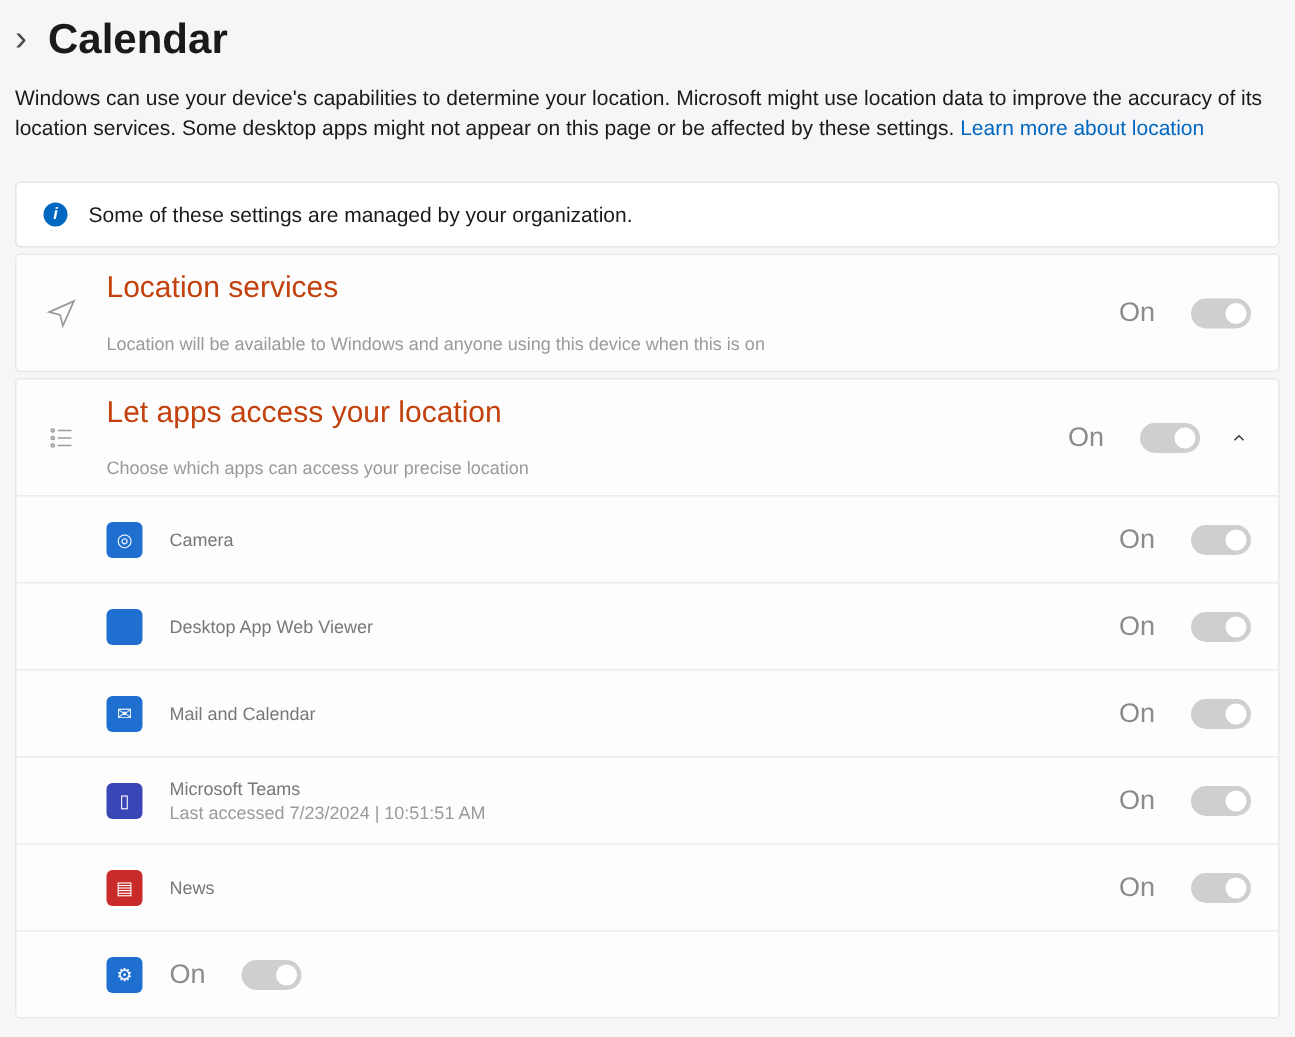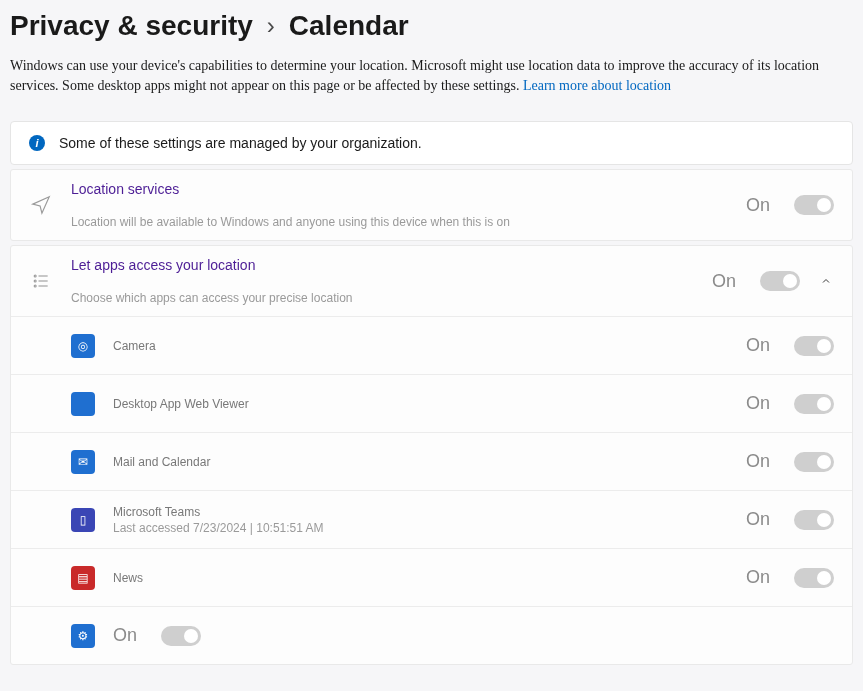--- a/index.html
+++ b/index.html
@@ -30,21 +30,20 @@
   .breadcrumb-current {
     font-size: 28px;
     font-weight: 600;
     color: #1a1a1a;
   }
   .description {
     font-size: 14px;
     color: #1a1a1a;
     line-height: 1.4;
     margin-bottom: 26px;
-    font-family: Liberation Serif, serif;
   }
   .description .link {
     color: #0067c0;
     cursor: pointer;
   }
   .banner {
     background: #fff;
     border: 1px solid #e5e5e5;
     border-radius: 4px;
     padding: 13px 18px;
@@ -81,21 +80,21 @@
   }
   .row-icon {
     width: 24px;
     display: flex;
     align-items: center;
     justify-content: center;
     color: #8c8c8c;
     flex-shrink: 0;
   }
   .row-body { flex: 1; min-width: 0; }
-  .row-title   { font-size: 14px; color: #4c1d95; }
+  .row-title   { font-size: 20px; color: #c2410c; }
   .row-subtitle{ font-size: 12px; color: #9a9a9a; margin-top: 18px; }
   .row-state {
     font-size: 18px;
     color: #8b8b8b;
     margin-right: 6px;
   }
   .toggle {
     width: 40px; height: 20px;
     border-radius: 10px;
     background: #cfcfcf;
@@ -138,21 +137,20 @@
   }
   .app-body { flex: 1; }
   .app-name { font-size: 12px; color: #787878; }
   .app-sub  { font-size: 12px; color: #9a9a9a; margin-top: 2px; }
   svg { display: block; }
 </style>
 </head>
 <body>
 
 <div class="breadcrumb">
-  <span class="breadcrumb-parent">Privacy &amp; security</span>
   <span class="breadcrumb-sep">›</span>
   <span class="breadcrumb-current">Calendar</span>
 </div>
 
 <p class="description">
   <span>Windows can use your device's capabilities to determine your location. Microsoft might use location data to improve the accuracy of its location services. Some desktop apps might not appear on this page or be affected by these settings.  </span>
   <span class="link">Learn more about location</span>
 </p>
 
 <div class="banner">

